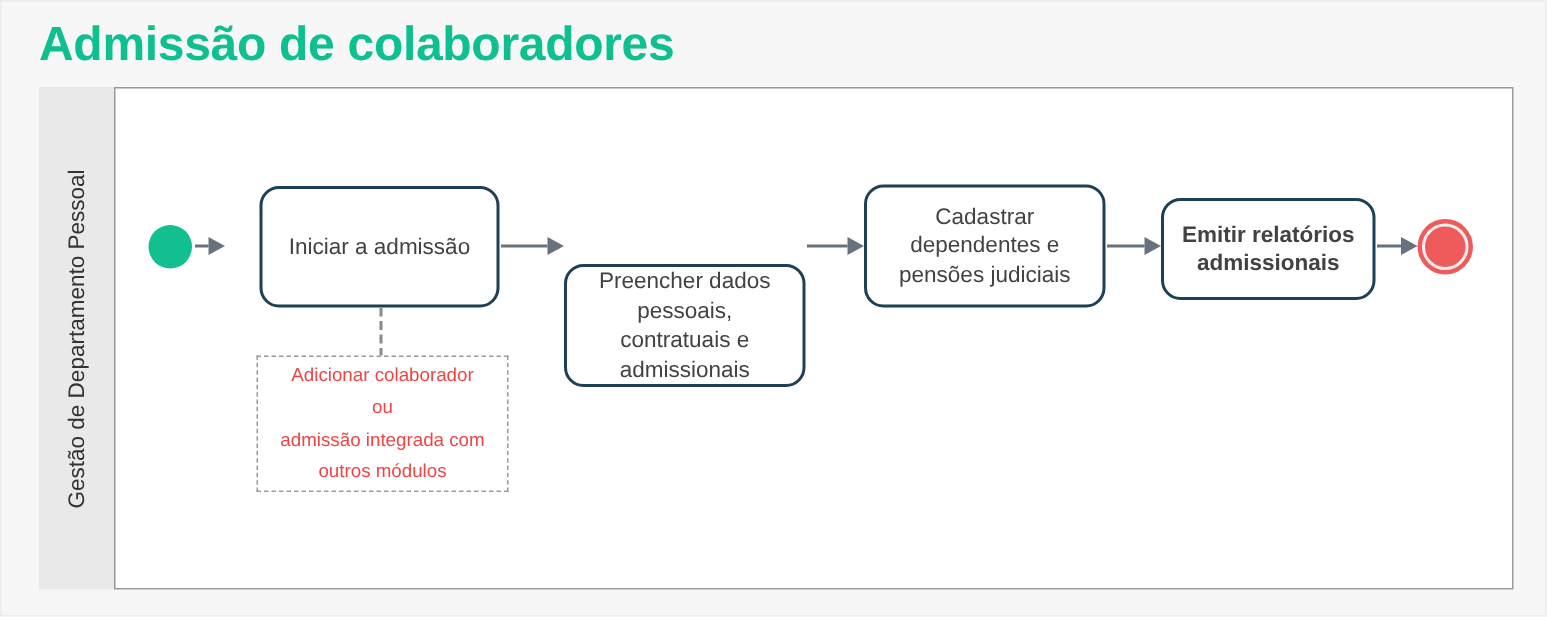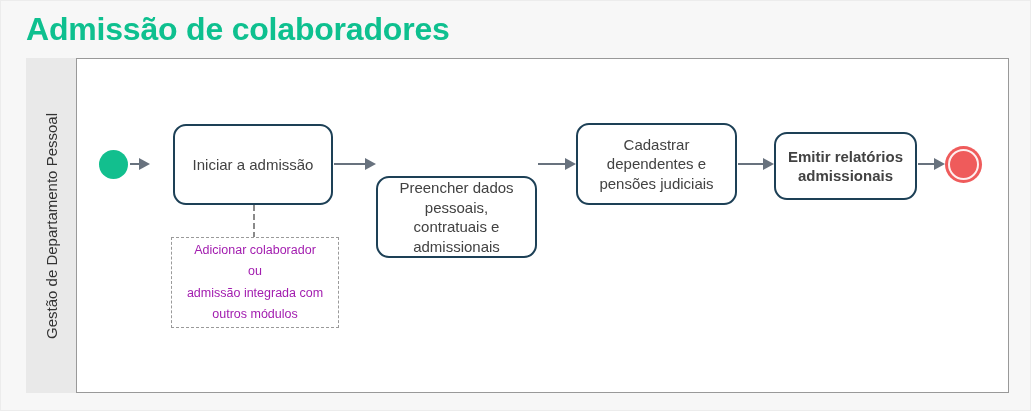--- a/index.html
+++ b/index.html
@@ -87,21 +87,21 @@
   .conn-4{left:917px;width:16px;}
   
   .assoc-dashed{
     position:absolute;left:252px;top:204px;height:33px;width:0;
     border-left:2px dashed #8a8a8a;
   }
   .annotation{
     position:absolute;left:170px;top:236px;width:168px;height:91px;
     border:1px dashed #9a9a9a;background:#fff;
     display:flex;align-items:center;justify-content:center;
-    text-align:center;font-size:12.5px;line-height:1.7;color:#a21caf;
+    text-align:center;font-size:12.5px;line-height:1.7;color:#ef4444;
     white-space:pre-line;padding:2px 4px;
   }
 </style>
 </head>
 <body>
 
 <div class="page-title">Admissão de colaboradores</div>
 
 <div class="lane-strip">
   <span class="lane-text">Gestão de Departamento Pessoal</span>

